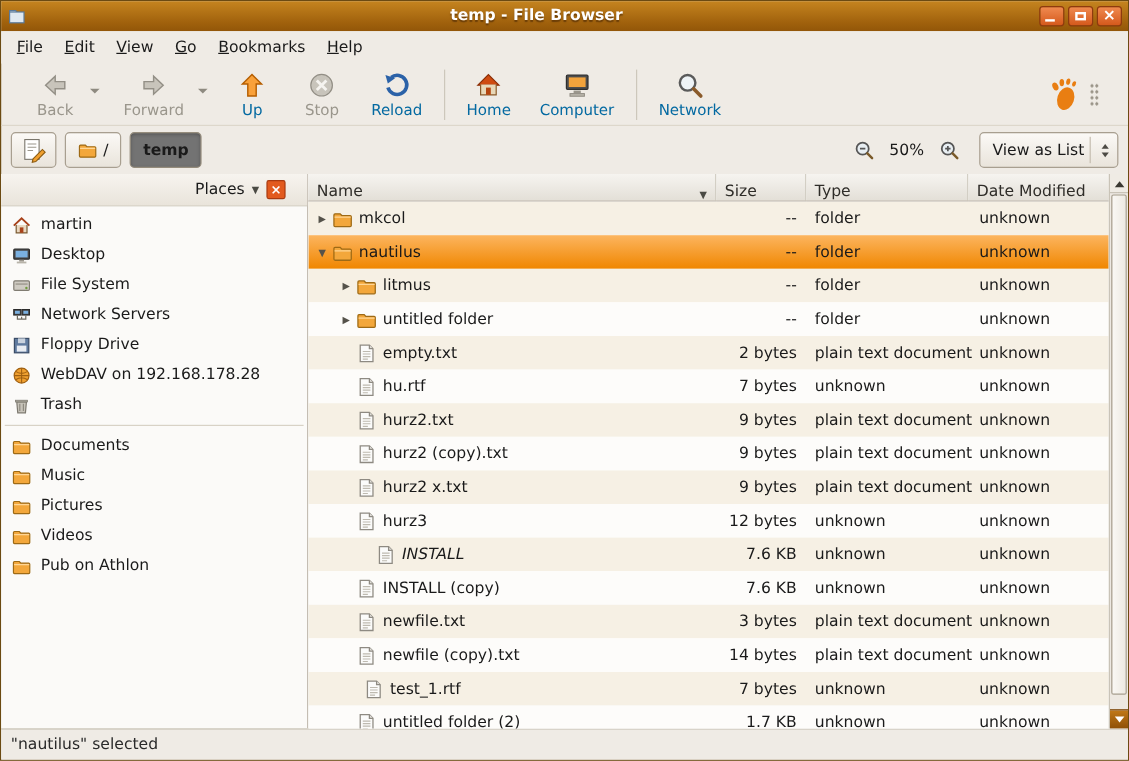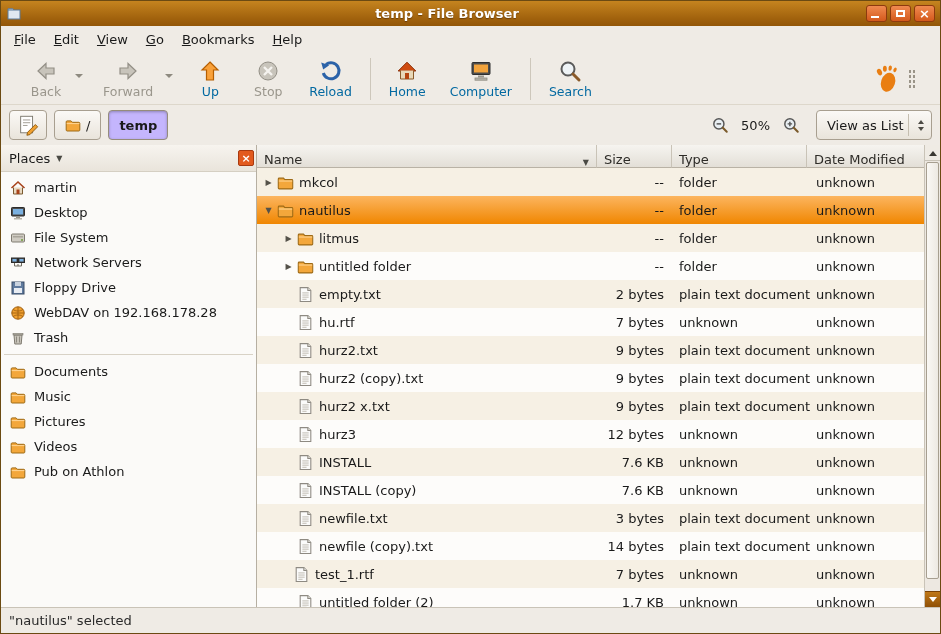--- a/index.html
+++ b/index.html
@@ -37,36 +37,36 @@
   .tb-right{margin-left:auto;display:flex;align-items:center;gap:8px;padding-right:2px}
   .gnome-logo{width:26px;height:30px}
   .gnome-logo svg{display:block;width:26px;height:30px}
   .tb-handle{width:8px;height:20px;background-image:radial-gradient(#9a9488 1px,transparent 1.3px);background-size:4px 5px}
 
   
   .locationbar{height:40px;display:flex;align-items:center;gap:7px;padding:0 8px;flex:none}
   .loc-btn{height:30px;display:flex;align-items:center;gap:5px;padding:0 10px;background:linear-gradient(#FBF9F6,#E9E4DB);border:1px solid #A89F90;border-radius:4px;font-size:13px;font-family:inherit;color:#1a1a1a}
   .loc-btn.icon-only{width:38px;justify-content:center;padding:0}
   .loc-btn svg{display:block}
-  .loc-btn.active{background:#c4b5fd;box-shadow:inset 0 1px 3px rgba(0,0,0,.28);border-color:#958C7C;font-weight:bold}
+  .loc-btn.active{background:#737373;box-shadow:inset 0 1px 3px rgba(0,0,0,.28);border-color:#958C7C;font-weight:bold}
   .mini-folder{width:16px;height:16px}
   .mini-folder svg{width:16px;height:16px}
   .loc-spacer{flex:1}
   .zoom-btn{width:24px;height:24px;background:transparent;border:none;display:flex;align-items:center;justify-content:center;padding:0}
   .zoom-btn svg{width:18px;height:18px}
   .zoom-level{font-size:13px;margin:5px 2px;color:#1a1a1a}
   .view-combo{height:30px;display:flex;align-items:center;padding:0 7px 0 10px;background:linear-gradient(#FBF9F6,#E9E4DB);border:1px solid #A89F90;border-radius:4px;min-width:116px;margin-left:6px}
   .combo-arrows{display:flex;flex-direction:column;gap:3px;margin-left:auto;padding-left:9px;border-left:1px solid #C5BEB0;height:22px;justify-content:center;align-items:center}
   .combo-arrows .up{width:0;height:0;border:3.5px solid transparent;border-bottom:4.5px solid #4c4a44}
   .combo-arrows .dn{width:0;height:0;border:3.5px solid transparent;border-top:4.5px solid #4c4a44}
 
   
   .content{flex:1;display:flex;min-height:0}
   .sidebar{width:256px;flex:none;background:#FBFAF8;border-right:1px solid #B6AFA2;display:flex;flex-direction:column}
-  .sidebar-header{height:27px;flex:none;display:flex;align-items:center;justify-content:space-between;padding:0 2px;background:linear-gradient(#F7F4EF,#E9E4DB);border-bottom:1px solid #D5CFC3}
+  .sidebar-header{height:27px;flex:none;display:flex;align-items:center;justify-content:flex-end;padding:0 18px;background:linear-gradient(#F7F4EF,#E9E4DB);border-bottom:1px solid #D5CFC3}
   .places-btn{display:flex;align-items:center;gap:6px;padding:2px 6px}
   .places-tri{font-size:8px;color:#4a4a44}
   .sidebar-close{width:16px;height:16px;background:#E25A1E;border:1px solid #A83A10;border-radius:2px;color:#fff;font-size:11px;font-weight:bold;display:flex;align-items:center;justify-content:center;line-height:1}
   .sidebar-list{flex:1;padding-top:3px;overflow:hidden}
   .sb-item{height:25px;display:flex;align-items:center;gap:8px;padding:0 6px 0 9px;white-space:nowrap}
   .sb-icon{width:16px;height:16px;flex:none}
   .sb-icon svg{display:block;width:16px;height:16px}
   .sb-sep{height:1px;background:#D8D2C6;margin:4px 3px}
 
   .filearea{flex:1;position:relative;background:#fff;min-width:0}
@@ -210,21 +210,21 @@
           <div class="tb-label">Computer</div>
         </div>
         <div class="tb-sep"></div>
         <div class="tb-btn">
           <div class="tb-icon">
             <svg viewBox="0 0 24 24">
               <circle cx="10" cy="10" r="6.5" fill="#eef3f6" stroke="#5a5a5a" stroke-width="2"></circle>
               <path d="M15 15l6 6" stroke="#8a5a2a" stroke-width="3" stroke-linecap="round"></path>
             </svg>
           </div>
-          <div class="tb-label">Search</div>
+          <div class="tb-label">Network</div>
         </div>
       </div>
     <div class="tb-right">
       <span class="gnome-logo">
         <svg viewBox="0 0 24 28">
           <ellipse cx="13" cy="17" rx="6.5" ry="9" fill="#E97E12" transform="rotate(18 13 17)"></ellipse>
           <ellipse cx="5" cy="7.5" rx="2.2" ry="3.2" fill="#E97E12" transform="rotate(-25 5 7.5)"></ellipse>
           <ellipse cx="10" cy="4.5" rx="1.8" ry="2.8" fill="#E97E12"></ellipse>
           <ellipse cx="15" cy="3.8" rx="1.6" ry="2.5" fill="#E97E12" transform="rotate(10 15 3.8)"></ellipse>
           <ellipse cx="19.5" cy="5.5" rx="1.4" ry="2.2" fill="#E97E12" transform="rotate(25 19.5 5.5)"></ellipse>
@@ -574,21 +574,21 @@
                   <path d="M5 6.5h6M5 8.5h6M5 10.5h6M5 12.5h4" stroke="#BEBAB0" stroke-width="0.9"></path>
                 </svg>
               </span>
               <span class="fname">hurz3</span>
             </div>
             <div class="c-size">12 bytes</div>
             <div class="c-type">unknown</div>
             <div class="c-mod">unknown</div>
           </div>
           <div class="frow">
-            <div class="c-name" style="padding-left: 24px;">
+            <div class="c-name" style="padding-left: 40px; font-style: italic;">
               <span class="expander"></span>
               <span class="ficon">
                 <svg viewBox="0 0 16 16">
                   <path d="M3 1.5h7.2L13 4.3V14.5H3z" fill="#FBFBFA" stroke="#8e8a82"></path>
                   <path d="M10.2 1.5v2.8H13" fill="#E6E4DE" stroke="#8e8a82"></path>
                   <path d="M5 6.5h6M5 8.5h6M5 10.5h6M5 12.5h4" stroke="#BEBAB0" stroke-width="0.9"></path>
                 </svg>
               </span>
               <span class="fname">INSTALL</span>
             </div>
@@ -638,21 +638,21 @@
                   <path d="M5 6.5h6M5 8.5h6M5 10.5h6M5 12.5h4" stroke="#BEBAB0" stroke-width="0.9"></path>
                 </svg>
               </span>
               <span class="fname">newfile (copy).txt</span>
             </div>
             <div class="c-size">14 bytes</div>
             <div class="c-type">plain text document</div>
             <div class="c-mod">unknown</div>
           </div>
           <div class="frow">
-            <div class="c-name" style="padding-left: 20px;">
+            <div class="c-name" style="padding-left: 30px;">
               <span class="expander"></span>
               <span class="ficon">
                 <svg viewBox="0 0 16 16">
                   <path d="M3 1.5h7.2L13 4.3V14.5H3z" fill="#FBFBFA" stroke="#8e8a82"></path>
                   <path d="M10.2 1.5v2.8H13" fill="#E6E4DE" stroke="#8e8a82"></path>
                   <path d="M5 6.5h6M5 8.5h6M5 10.5h6M5 12.5h4" stroke="#BEBAB0" stroke-width="0.9"></path>
                 </svg>
               </span>
               <span class="fname">test_1.rtf</span>
             </div>

